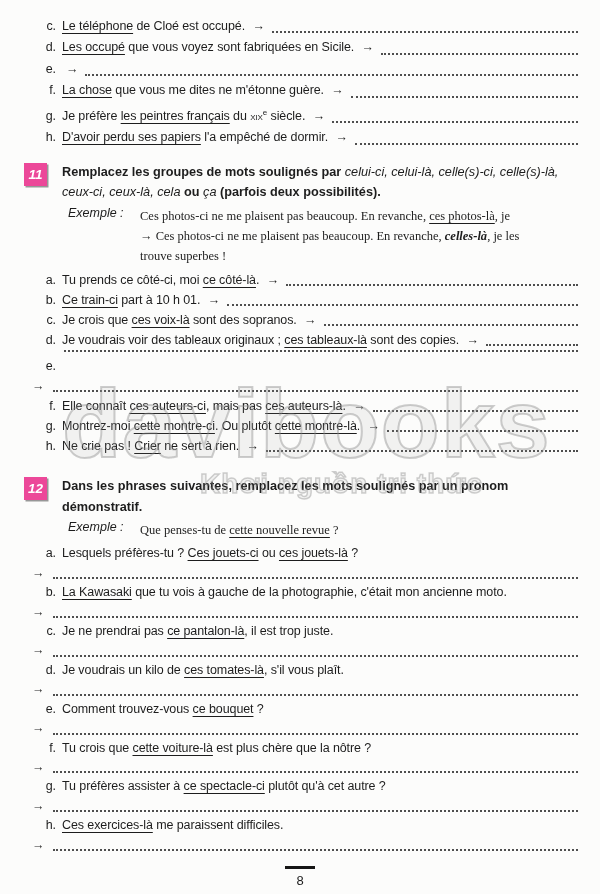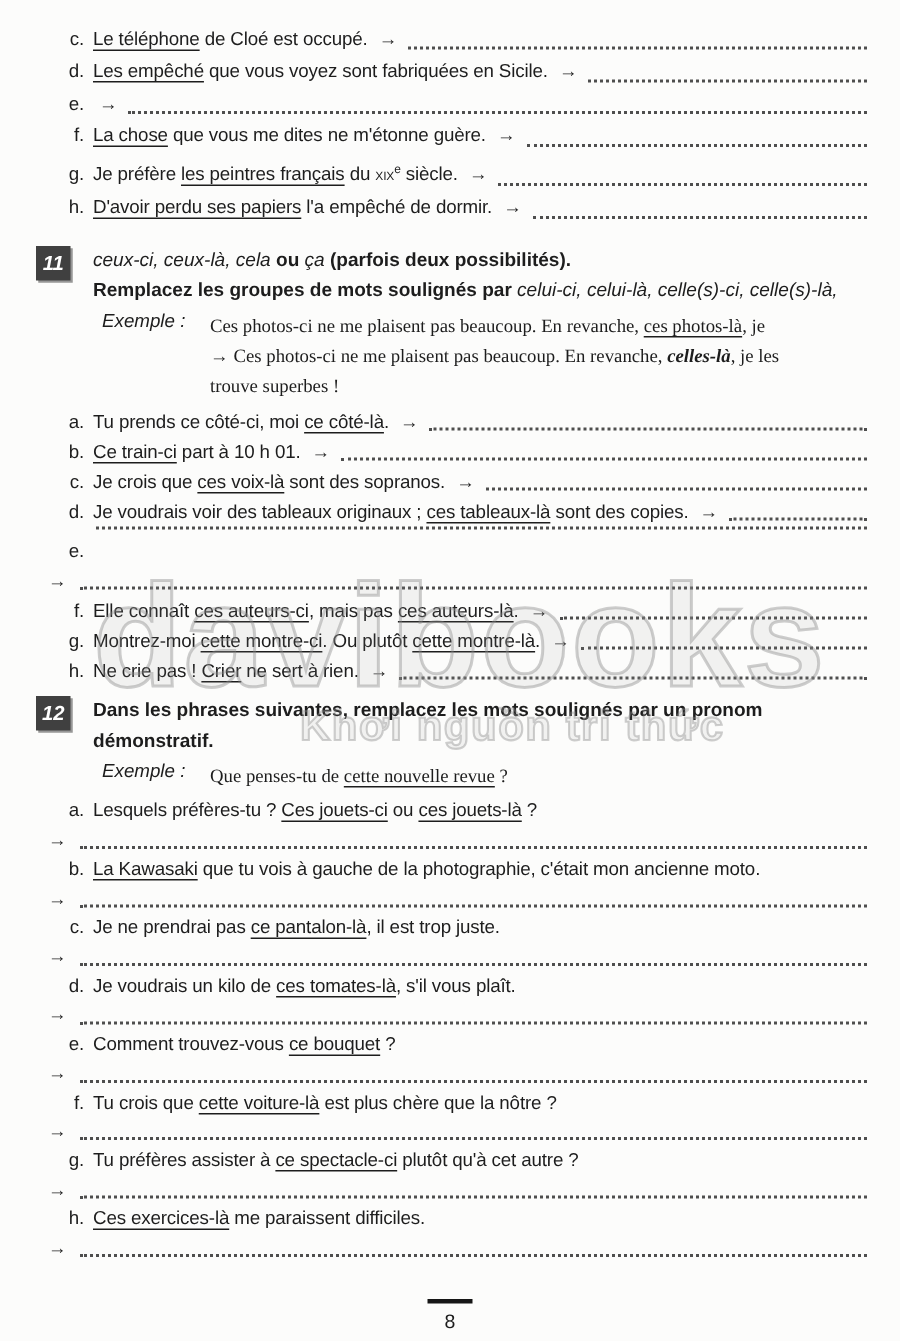--- a/index.html
+++ b/index.html
@@ -14,24 +14,24 @@
   .b{font-weight:bold;}
   .i{font-style:italic;}
   .sc{font-variant:small-caps;font-size:11.5px;}
   .sup{vertical-align:super;font-size:8px;}
   .arrow{flex:0 0 auto;padding:0 5px 0 4px;}
   .lead-arrow{flex:0 0 auto;padding:0 7px 0 8px;}
   .dots{flex:1 1 20px;min-width:16px;align-self:flex-end;margin:0 0 4px 2px;
         border-bottom:2px dotted #4e4e4e;height:0;}
   
   .exercise{margin-top:13px;}
-  .exercise:nth-of-type(2){margin-top:6px;}
+  .exercise:nth-of-type(2){margin-top:20px;}
   .ex-head{display:flex;align-items:flex-start;}
   .ex-num{flex:0 0 23px;width:23px;height:23px;margin-right:15px;margin-top:1px;
-          background:#404040;color:#ffffff;font-style:italic;font-weight:bold;font-size:13.5px;
+          background:#ec4899;color:#ffffff;font-style:italic;font-weight:bold;font-size:13.5px;
           display:inline-flex;align-items:center;justify-content:center;
           box-shadow:1.5px 1.5px 0 #979797;}
   .ex-title{flex:1;font-size:12.7px;line-height:20.5px;}
   .tline .b{font-weight:bold;}
   .example{display:flex;margin-top:3px;font-size:12.5px;}
   .ex-label{flex:0 0 72px;margin-left:44px;font-style:italic;}
   .ex-lines{flex:1;font-family:Liberation Serif, serif;}
   .exline{line-height:20px;white-space:pre-wrap;}
   .items{margin-top:4px;}
   .items .row{line-height:20.1px;}
@@ -53,21 +53,21 @@
 <div class="page">
   <div id="top-list">
       <div class="row">
         <span class="letter">c.</span>
         <span class="segs"><span class="u">Le téléphone</span><span> de Cloé est occupé. </span></span>
         <span class="arrow">→</span>
         <span class="dots"></span>
       </div>
       <div class="row">
         <span class="letter">d.</span>
-        <span class="segs"><span class="u">Les empêché</span><span> que vous voyez sont fabriquées en Sicile. </span></span>
+        <span class="segs"><span class="u">Les occupé</span><span> que vous voyez sont fabriquées en Sicile. </span></span>
         <span class="arrow">→</span>
         <span class="dots"></span>
       </div>
       <div class="row">
         <span class="letter">e.</span>
         <span class="arrow">→</span>
         <span class="dots"></span>
       </div>
       <div class="row">
         <span class="letter">f.</span>
@@ -86,22 +86,22 @@
         <span class="segs"><span class="u">D'avoir perdu ses papiers</span><span> l'a empêché de dormir. </span></span>
         <span class="arrow">→</span>
         <span class="dots"></span>
       </div>
     </div>
   <div id="exercises">
       <section class="exercise">
         <div class="ex-head">
           <span class="ex-num">11</span>
           <div class="ex-title">
+            <div class="tline"><span class="b">Remplacez les groupes de mots soulignés par </span><span class="i">celui-ci, celui-là, celle(s)-ci, celle(s)-là,</span></div>
             <div class="tline"><span class="i">ceux-ci, ceux-là, cela </span><span class="b">ou </span><span class="i">ça </span><span class="b">(parfois deux possibilités).</span></div>
-            <div class="tline"><span class="b">Remplacez les groupes de mots soulignés par </span><span class="i">celui-ci, celui-là, celle(s)-ci, celle(s)-là,</span></div>
           </div>
         </div>
         <div class="example">
           <span class="ex-label">Exemple :</span>
           <div class="ex-lines">
             <div class="exline"><span>Ces photos-ci ne me plaisent pas beaucoup. En revanche, </span><span class="u">ces photos-là</span><span>, je</span></div>
             <div class="exline"><span>→ Ces photos-ci ne me plaisent pas beaucoup. En revanche, </span><span class="b i">celles-là</span><span>, je les</span></div>
             <div class="exline"><span>trouve superbes !</span></div>
           </div>
         </div>

